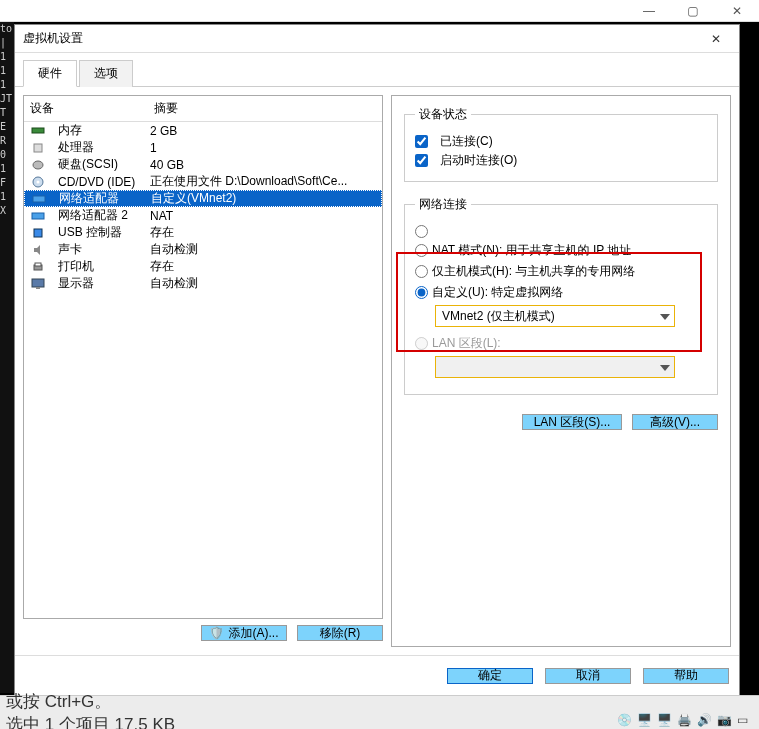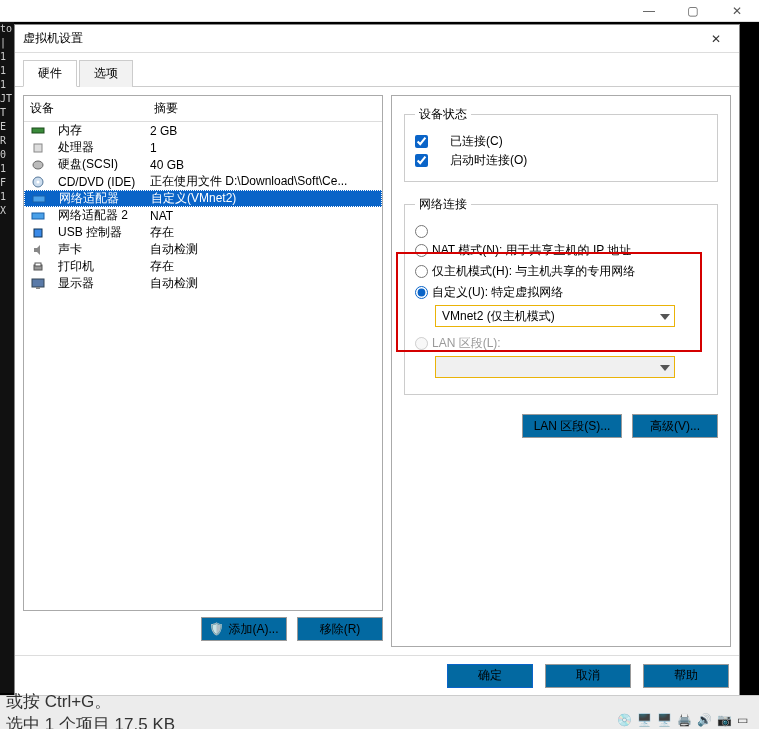--- a/index.html
+++ b/index.html
@@ -29,27 +29,27 @@
 .hw-head { display: flex; padding: 4px 6px; border-bottom: 1px solid #ddd; }
 .hw-head .c1 { width: 124px; }
 .hw-rows { flex: 1; background: #fff; }
 .hw-row { display: flex; align-items: center; height: 17px; padding: 0 6px; }
 .hw-row.selected { background: #0a64c8; color: #fff; border: 1px dotted #fff; }
 .hw-row .ic { width: 16px; height: 14px; margin-right: 4px; display: inline-flex; align-items: center; justify-content: center; }
 .hw-row .c1 { width: 120px; display: flex; align-items: center; white-space: nowrap; gap: 8px; }
 .hw-row .c2 { flex: 1; white-space: nowrap; overflow: hidden; text-overflow: ellipsis; }
 
 .left-btns { display: flex; justify-content: flex-end; gap: 10px; padding: 6px 0; }
-.btn { min-width: 86px; height: 24px; border: 1px solid #999; background: #0369a1; display: inline-flex; align-items: center; justify-content: center; padding: 0 4px; }
+.btn { min-width: 86px; height: 16px; border: 1px solid #999; background: #7dd3fc; display: inline-flex; align-items: center; justify-content: center; padding: 0 4px; }
 .btn.wide { min-width: 100px; }
 
 .right { flex: 1; border: 1px solid #aaa; padding: 10px 12px; position: relative; }
 fieldset { border: 1px solid #ccc; margin: 0 0 14px 0; padding: 8px 10px 10px 10px; }
 fieldset > legend { padding: 0 4px; color: #000; }
-.chk { display: flex; align-items: center; gap: 22px; margin: 2px 0; }
+.chk { display: flex; align-items: center; gap: 12px; margin: 2px 0; }
 .rad { display: flex; align-items: center; gap: 4px; margin: 4px 0; }
 .rad input[type=radio] { margin: 0; }
 .chk input[type=checkbox] { margin: 0; accent-color: #0a64c8; }
 .indent { margin-left: 20px; }
 .disabled { color: #9a9a9a; }
 .sel { width: 240px; height: 22px; border: 1px solid #eab308; background: #fff; display: flex; align-items: center; padding: 0 6px; margin-left: 20px; position: relative; }
 .sel.disabled { background: #f0f0f0; color: #888; }
 .sel .chev { position: absolute; right: 4px; top: 3px; }
 
 .redbox { position: absolute; border: 2px solid #d40000; pointer-events: none; }

